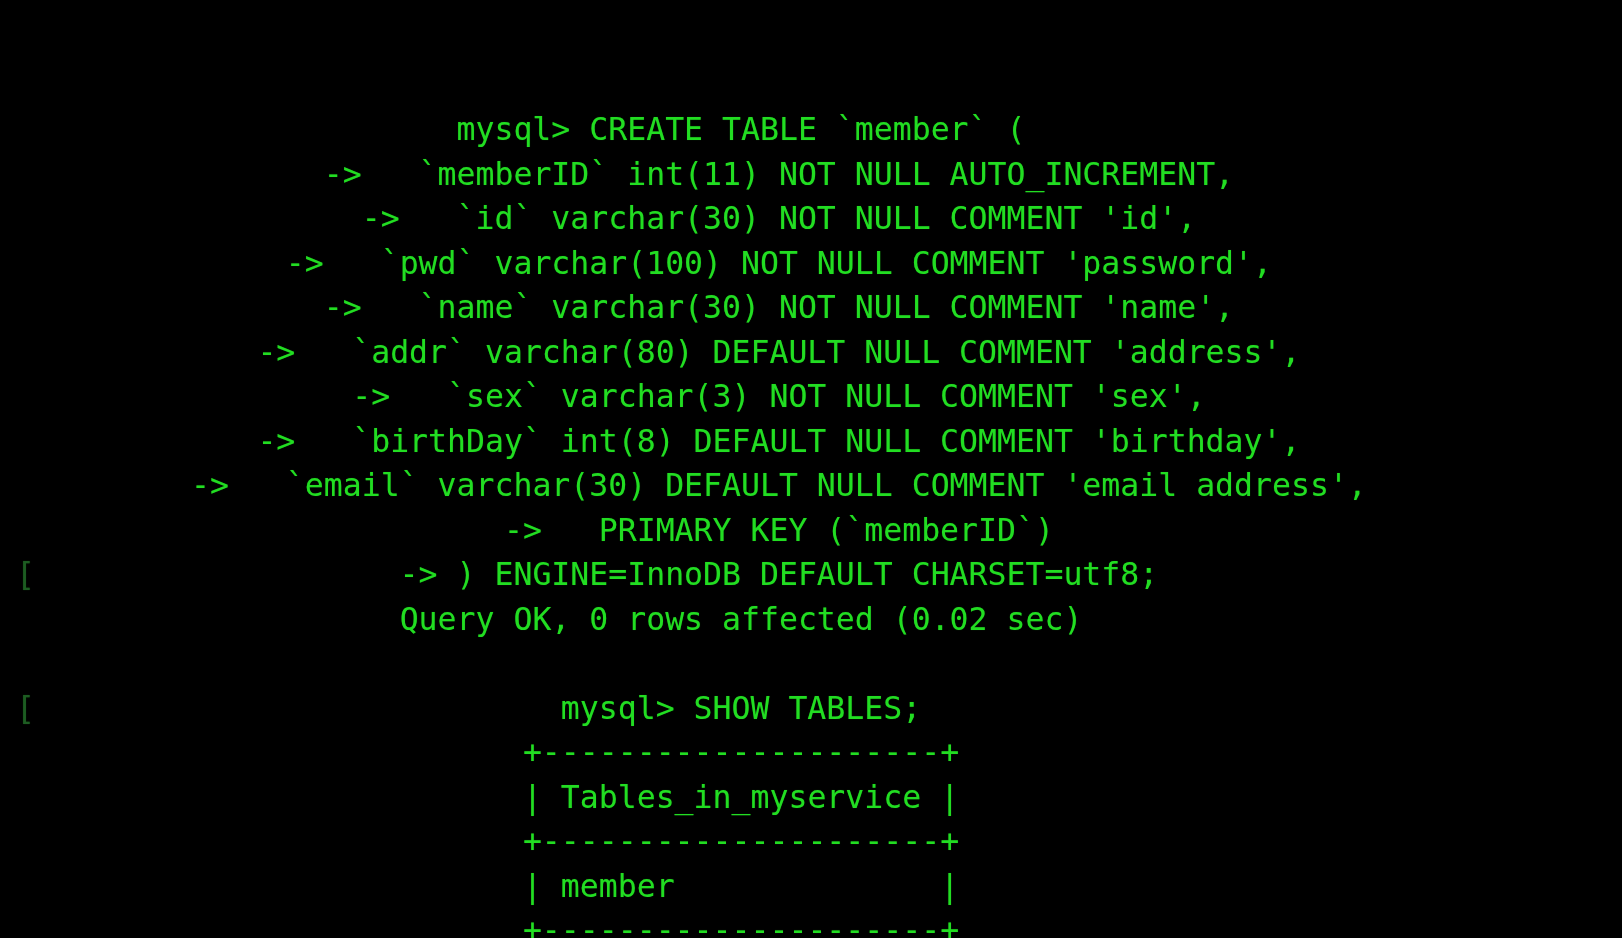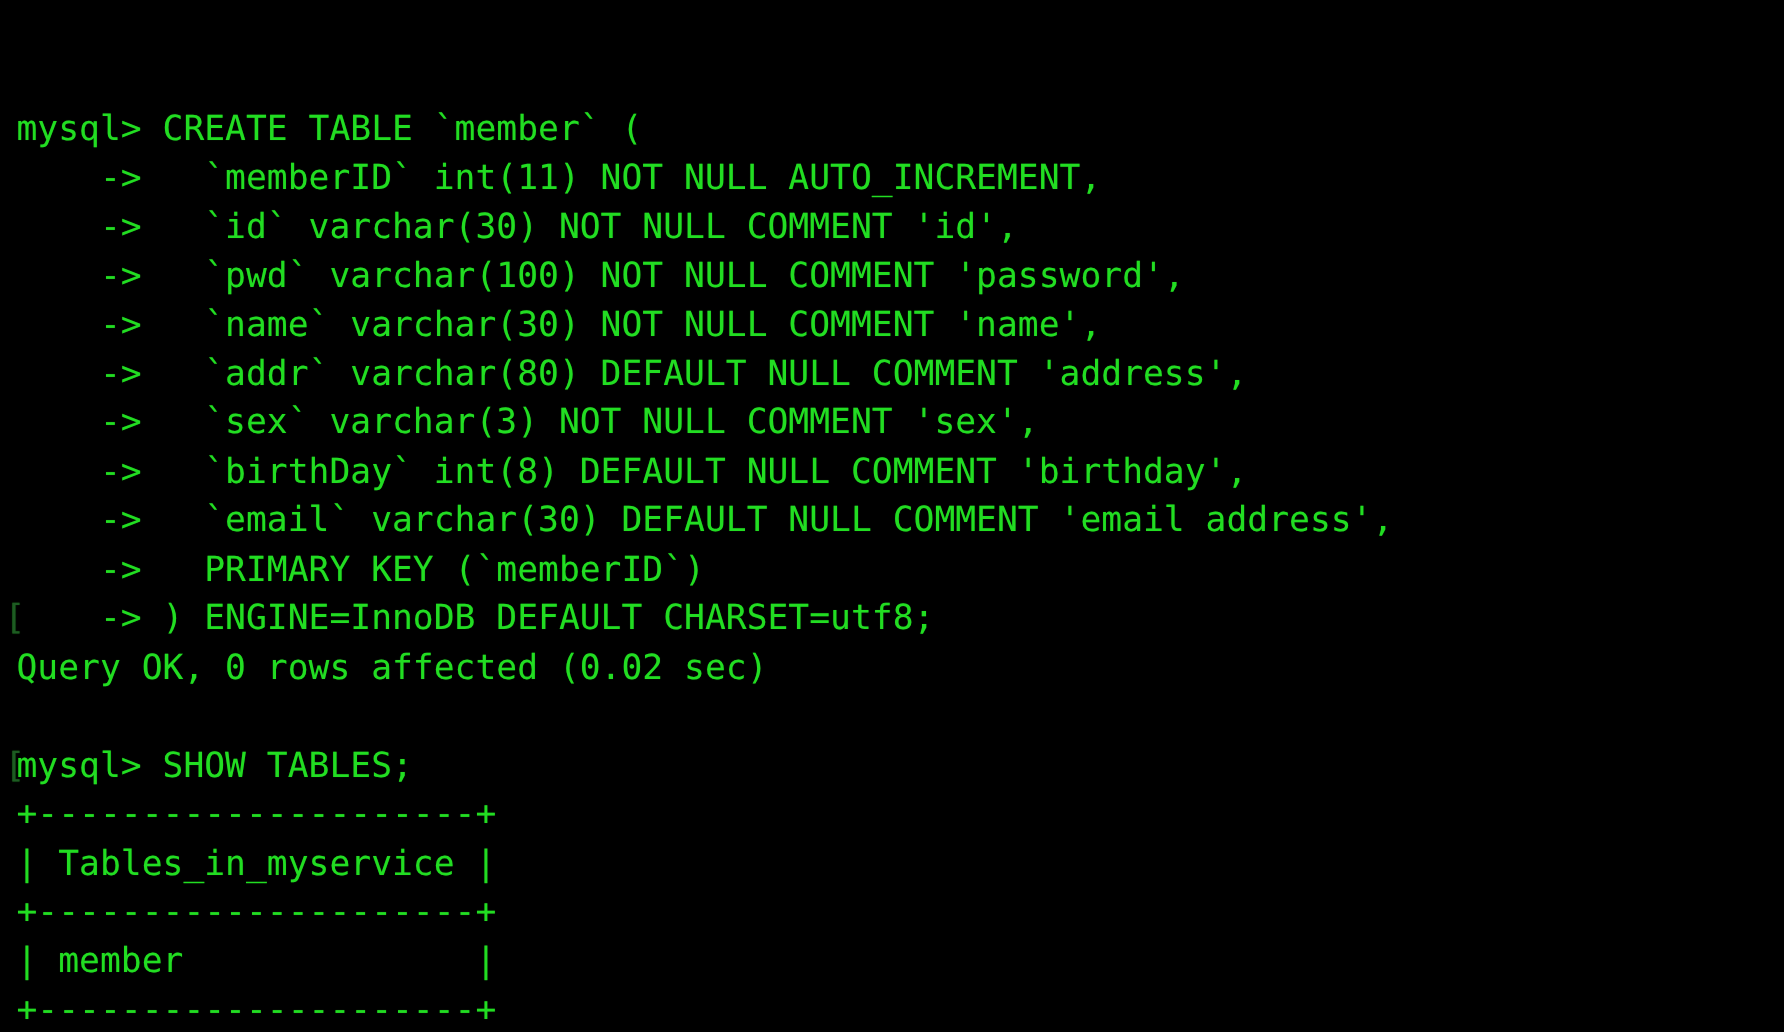--- a/index.html
+++ b/index.html
@@ -21,22 +21,23 @@
     width: 1460px;
     height: 938px;
     background: #000000;
     font-family: "DejaVu Sans Mono", "Liberation Mono", monospace;
     font-size: 31.5px;
     line-height: 44.5px;
     letter-spacing: 0px;
     color: #22dd22;
     white-space: pre;
     overflow: hidden;
-    padding: 4px;
+    padding: 16px;
     box-sizing: border-box;
+    text-align: center;
   }
   .term-line {
     display: block;
     height: 44.5px;
     white-space: pre;
     margin: 0;
     padding: 0;
     position: relative;
     text-shadow: 0 0 1px rgba(34, 221, 34, 0.35);
   }

